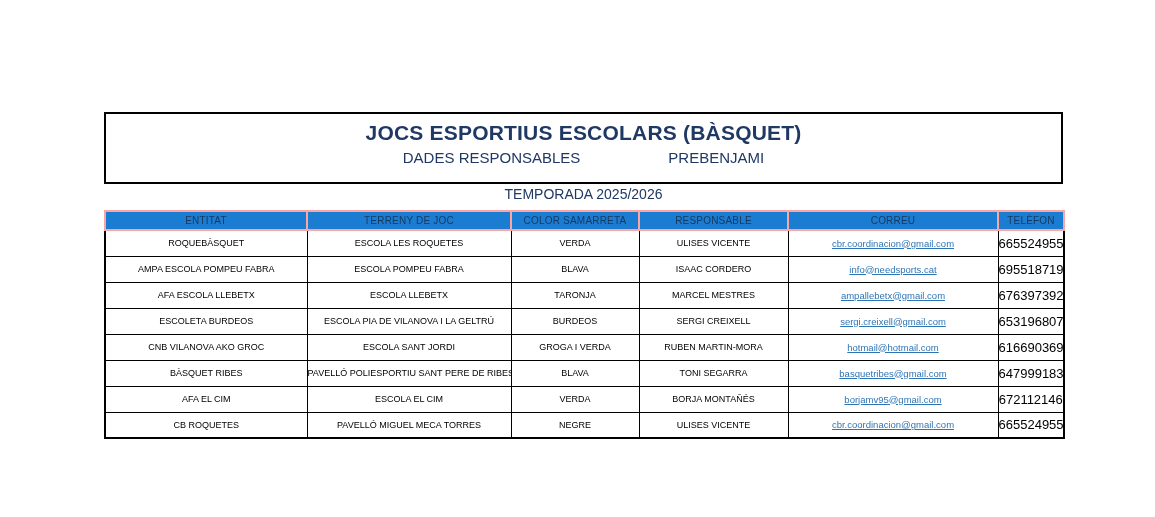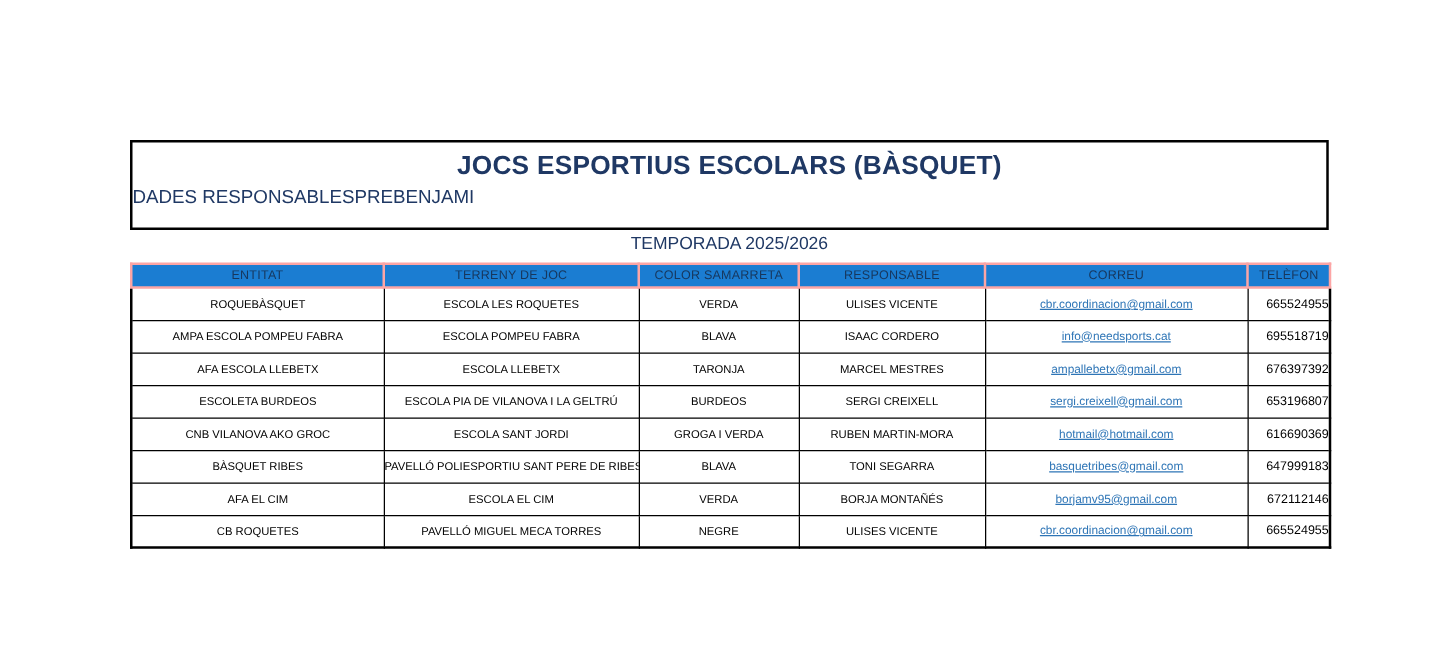--- a/index.html
+++ b/index.html
@@ -21,20 +21,22 @@
   }
   .doc-title {
     font-size: 21px;
     font-weight: bold;
     color: var(--navy);
     letter-spacing: 0.2px;
     line-height: 26px;
   }
   .subtitle-row {
     display: flex;
+    justify-content: center;
+    gap: 88px;
     font-size: 15px;
     color: var(--navy);
     line-height: 19px;
     margin-top: 2px;
   }
   .season {
     font-size: 14px;
     color: var(--navy);
     line-height: 17px;
     margin-top: 19px;
@@ -61,21 +63,21 @@
   .data-table td {
     border: 1px solid #000000;
     height: 26px;
     text-align: center;
     vertical-align: middle;
     font-size: 9px;
     color: #000000;
     overflow: hidden;
     white-space: nowrap;
   }
-  .data-table td.telefon { font-size: 10px; text-align: right; }
+  .data-table td.telefon { font-size: 13px; }
   a.email-link {
     color: var(--link);
     font-size: 9.5px;
     text-decoration: underline;
     margin-top: 30px;
   }
 </style>
 </head>
 <body>
 

